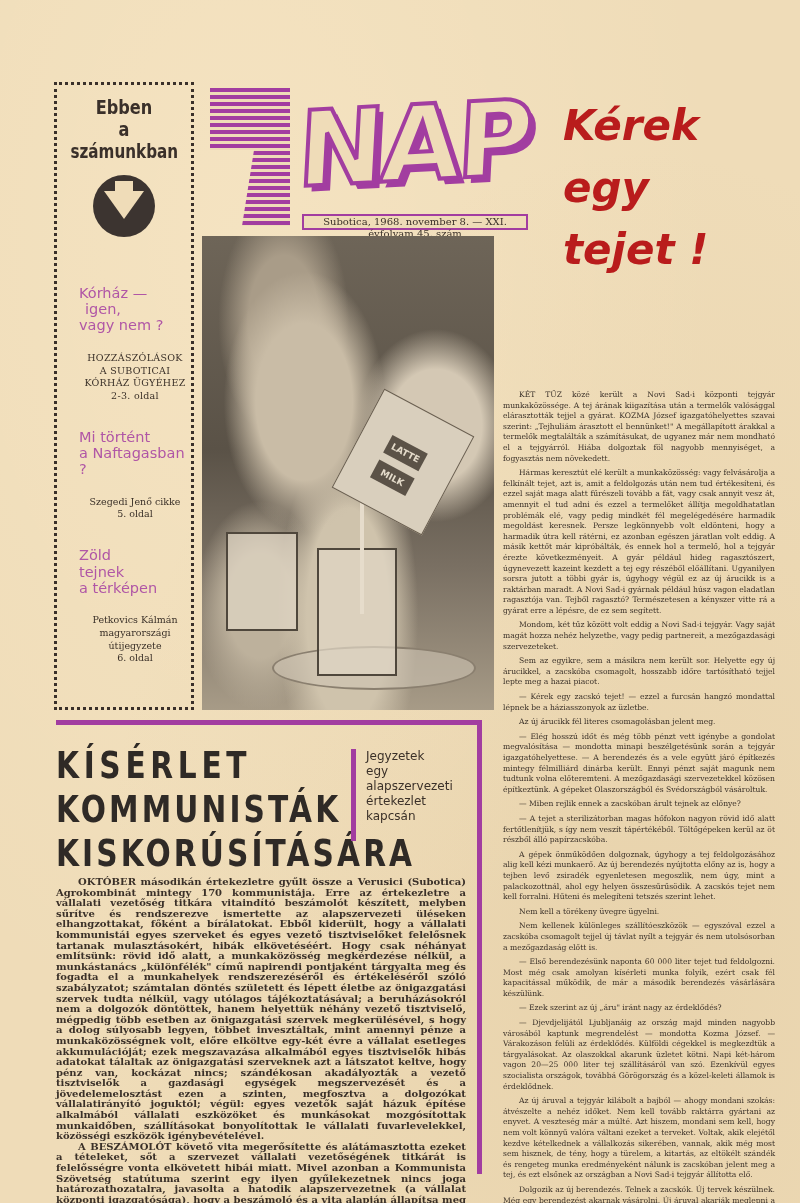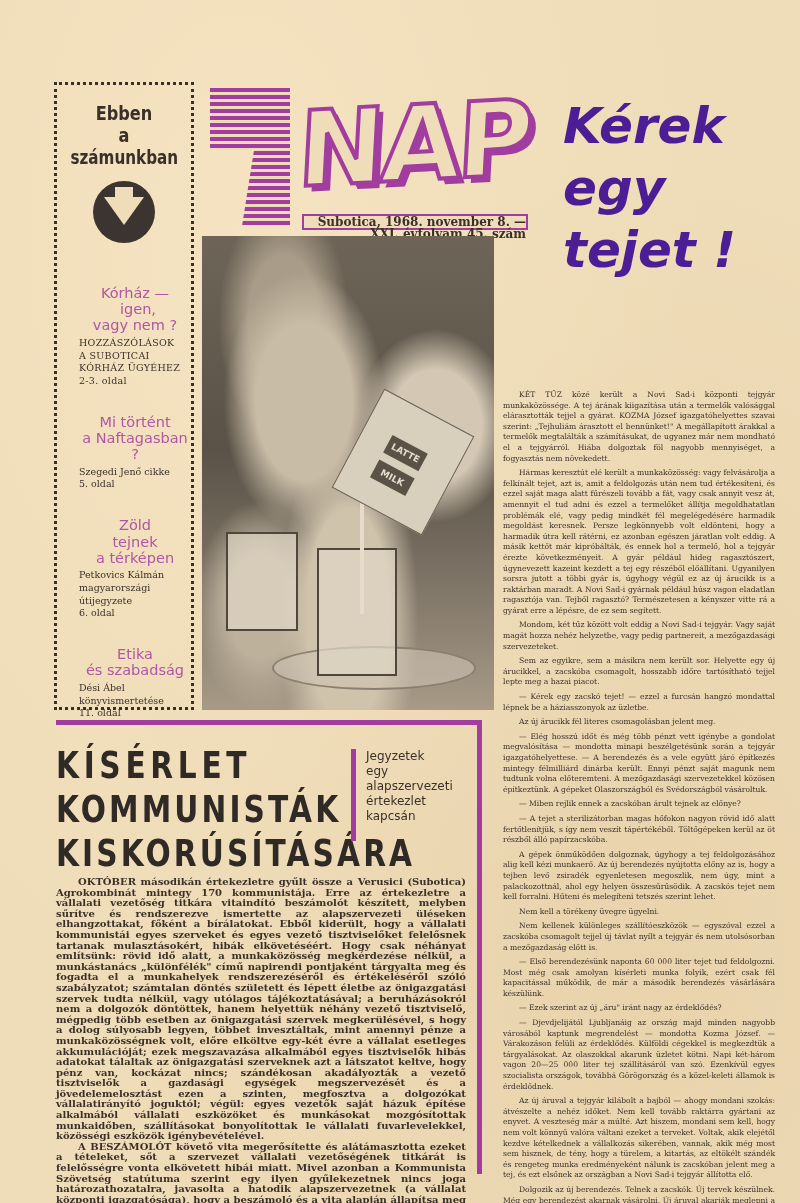--- a/index.html
+++ b/index.html
@@ -16,21 +16,21 @@
 
   
   .toc {
     left: 54px; top: 82px; width: 140px; height: 628px;
     border: 3px dotted #3a302a;
     box-sizing: border-box;
   }
   .toc-head {
     text-align: center; font-family: "DejaVu Sans", sans-serif;
     font-weight: bold; color: #3a302a; line-height: 1.15;
-    margin-top: 18px;
+    margin-top: 12px;
   }
   .toc-head .l1 { font-size: 19px; display:block; transform: scaleX(0.85); }
   .toc-head .l2 { font-size: 19px; display:block; transform: scaleX(0.85); }
   .toc-head .l3 { font-size: 19px; display:block; transform: scaleX(0.8); }
   .arrow-circle {
     width: 62px; height: 62px; border-radius: 50%;
     background: #3c3430; margin: 12px auto 0; position: relative;
   }
   .arrow-circle::before {
     content: ""; position: absolute; left: 11px; top: 16px;
@@ -38,24 +38,24 @@
     border-right: 20px solid transparent; border-top: 28px solid #efdcb8;
   }
   .arrow-circle::after {
     content: ""; position: absolute; left: 22px; top: 6px;
     width: 18px; height: 14px; background: #efdcb8;
   }
   .toc-items { position: absolute; left: 22px; top: 200px; width: 112px; }
   .toc-item { margin-bottom: 26px; }
   .toc-title {
     color: #b056a6; font-family: "DejaVu Sans", sans-serif;
-    font-size: 14.5px; line-height: 1.12; font-weight: normal; text-align: center;
+    font-size: 14.5px; line-height: 1.12; font-weight: normal;
   }
   .toc-sub {
-    font-size: 9.5px; line-height: 1.35; color: #3a3028; margin-top: 3px;
+    font-size: 9.5px; line-height: 1.35; color: #3a3028; margin-top: 18px; text-align: center;
   }
   .toc-sub.caps { letter-spacing: 0.3px; }
 
   
   .masthead { left: 210px; top: 88px; width: 320px; height: 140px; }
   .seven {
     position: absolute; left: 0; top: 0; width: 80px; height: 138px;
     background: repeating-linear-gradient(to bottom, #a23da0 0 4px, #efdcb8 4px 7px);
     clip-path: polygon(0 0, 100% 0, 100% 100%, 40% 100%, 55% 45%, 0 45%);
   }
@@ -64,29 +64,29 @@
     font-weight: bold; font-size: 104px; line-height: 1; color: #efdcb8;
     -webkit-text-stroke: 4px #a23da0; letter-spacing: -4px;
     text-shadow: 6px 6px 0 #a23da0;
     transform: rotate(-3deg) skewX(-6deg);
   }
   .dateline {
     position: absolute; left: 92px; top: 126px; width: 226px; height: 16px;
     background: #a23da0; padding: 2px; box-sizing: border-box;
   }
   .dateline span {
-    display: block; background: #efdcb8; height: 100%; font-size: 12px;
-    line-height: 12px; text-align: right; font-weight: bold; color: #3a3028;
+    display: block; background: #efdcb8; height: 100%; font-size: 10px;
+    line-height: 12px; text-align: center; font-weight: normal; color: #3a3028;
   }
 
   
   .headline {
     left: 563px; top: 95px; width: 210px;
     font-family: "DejaVu Sans", sans-serif; font-weight: bold; font-style: italic;
-    font-size: 50px; line-height: 62px; color: #4c1d95;
+    font-size: 42px; line-height: 62px; color: #b91c1c;
   }
   .headline div { display: block; }
 
   
   .photo {
     left: 202px; top: 236px; width: 292px; height: 474px;
     background:
       radial-gradient(ellipse at 35% 35%, #c9bca6 0 18%, transparent 30%),
       radial-gradient(ellipse at 28% 18%, #a99c88 0 12%, transparent 22%),
       radial-gradient(ellipse at 80% 40%, #d4c8b4 0 14%, transparent 24%),
@@ -198,31 +198,20 @@
         <div>tejnek</div>
         <div>a térképen</div>
       </div>
       <div class="toc-sub">
         <div>Petkovics Kálmán</div>
         <div>magyarországi útijegyzete</div>
         <div>6. oldal</div>
       </div>
     </div>
 
-    <div class="toc-item">
-      <div class="toc-title">
-        <div>Etika</div>
-        <div>és szabadság</div>
-      </div>
-      <div class="toc-sub">
-        <div>Dési Ábel</div>
-        <div>könyvismertetése</div>
-        <div>11. oldal</div>
-      </div>
-    </div>
   </div>
 </div>
 
 <div class="abs masthead">
   <div class="seven"></div>
   <div class="nap">NAP</div>
   <div class="dateline">
     <span>Subotica, 1968. november 8. — XXI. évfolyam 45. szám</span>
   </div>
 </div>

